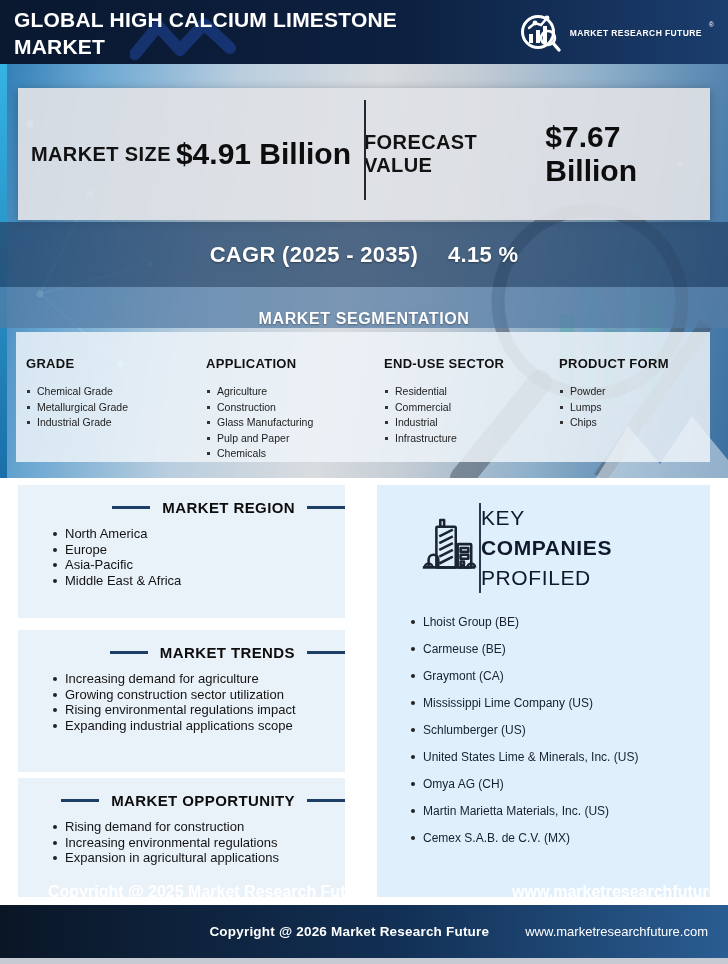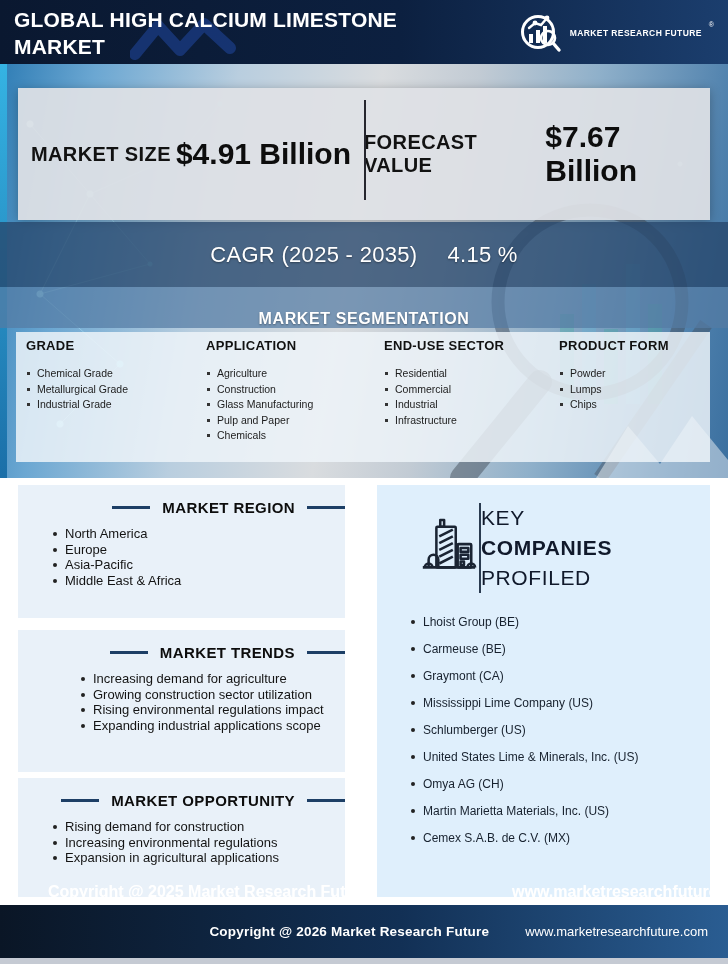--- a/index.html
+++ b/index.html
@@ -59,52 +59,52 @@
   .stat-half { flex:1; display:flex; flex-direction:row; align-items:center; justify-content:center; gap:5px; }
   .stat-label { font-size:20px; font-weight:700; color:#121212; letter-spacing:0.4px; }
   .stat-value { font-size:30px; font-weight:700; color:#0d0d0d; }
   .stat-divider { position:absolute; left:50%; top:12px; width:2px; height:100px; background:#26262e; }
 
   .cagr-band {
     position:absolute; left:0; top:158px; width:728px; height:65px; z-index:3;
     background:rgba(38,70,108,0.78);
     display:flex; align-items:center; justify-content:center; gap:30px;
   }
-  .cagr-label, .cagr-value { color:#fff; font-size:22px; font-weight:400; letter-spacing:0.3px;
+  .cagr-label, .cagr-value { color:#fff; font-size:22px; font-weight:700; letter-spacing:0.3px;
     text-shadow:0 1px 2px rgba(0,0,0,.4);text-align:center; }
 
   .seg-band {
     position:absolute; left:0; top:223px; width:728px; height:41px; z-index:3;
     background:rgba(84,124,164,0.72);
     display:flex; align-items:flex-end; justify-content:center;
   }
   .seg-band-title { color:#fff; font-size:16px; font-weight:700; letter-spacing:0.6px;
     text-shadow:0 1px 2px rgba(0,0,0,.35); }
 
   .seg-panel {
     position:absolute; left:16px; top:268px; width:694px; height:130px; z-index:3;
     background:rgba(238,244,249,0.84);
     display:grid; grid-template-columns:180px 178px 175px 161px;
-    padding:6px 0 0 10px;
+    padding:24px 0 0 10px;
   }
   .seg-col { padding-left:0; }
   .seg-heading { font-size:13px; font-weight:700; color:#111; letter-spacing:0.3px; margin-bottom:13px; }
   .seg-list { list-style:none; }
   .seg-list li {
     position:relative; font-size:10.5px; color:#1c1c1c; line-height:15.5px; padding-left:11px;
   }
   .seg-list li::before {
     content:""; position:absolute; left:1px; top:6px; width:3px; height:3px; background:#333;
   }
 
   
   .lower { position:absolute; left:0; top:478px; width:728px; height:427px; background:#fff; }
   .card { position:absolute; background:#e9f1f9; }
   .card-region { left:18px; top:7px;  width:327px; height:133px; }
-  .card-trends { left:18px; top:152px; width:327px; height:142px;padding-left:28px; }
+  .card-trends { left:18px; top:152px; width:327px; height:142px; }
   .card-opportunity { left:18px; top:300px; width:327px; height:119px; }
 
   .card-title-row { display:flex; align-items:center; justify-content:flex-end; gap:12px; margin-top:14px; }
   .title-dash { width:38px; height:3px; background:#1d3f66; }
   .card-title { font-size:15px; font-weight:700; color:#0d0d0d; letter-spacing:0.4px; white-space:nowrap; }
   .card-list { list-style:none; margin:10px 0 0 34px; }
   .card-list li { position:relative; font-size:13px; color:#141414; line-height:15.6px; padding-left:13px; }
   .card-list li::before {
     content:""; position:absolute; left:1px; top:6px; width:4px; height:4px; border-radius:50%; background:#222;
   }

